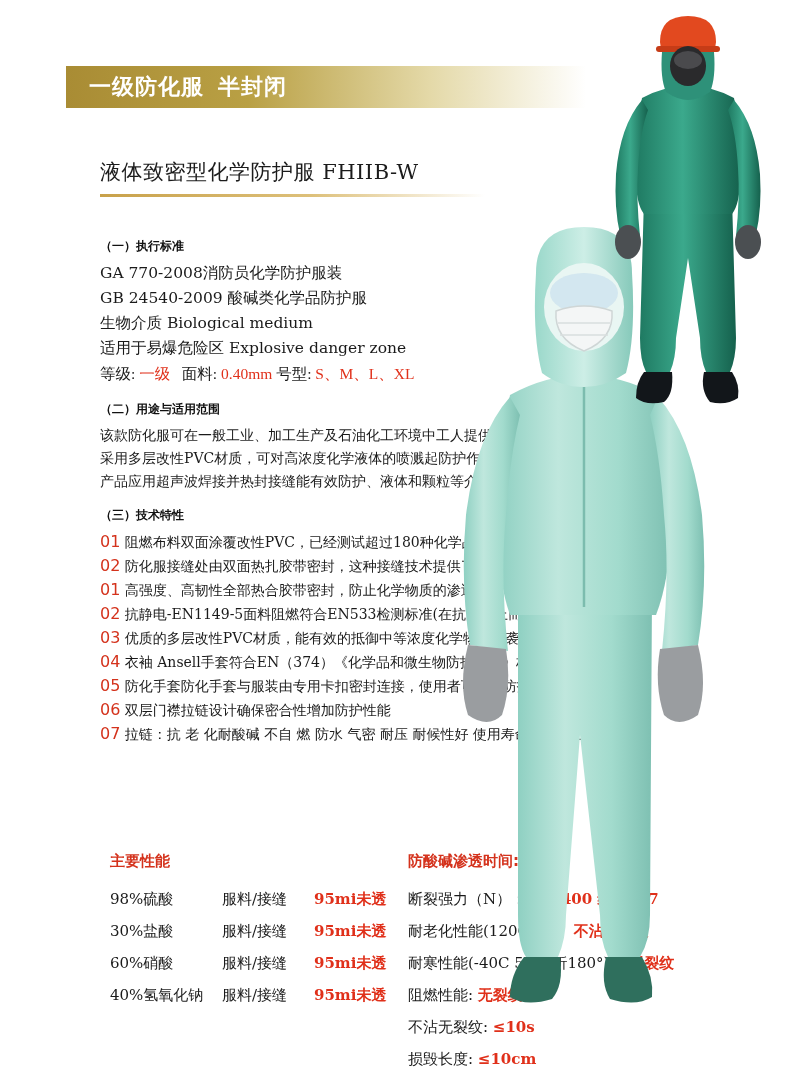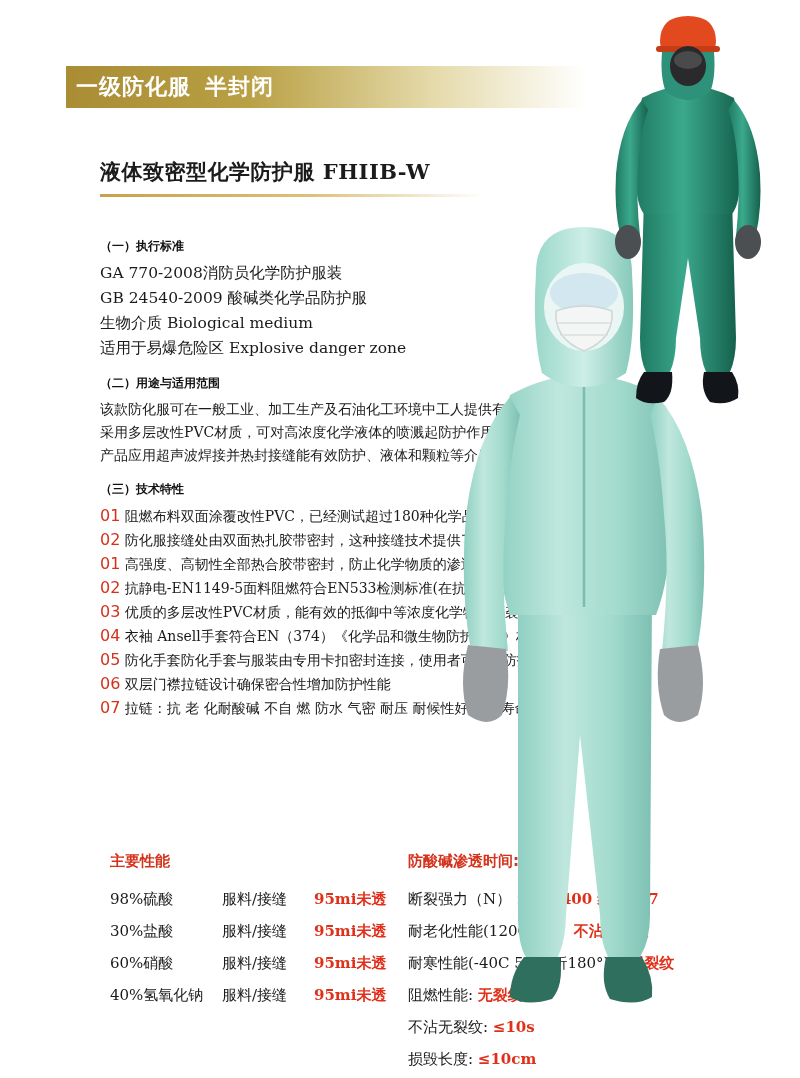--- a/index.html
+++ b/index.html
@@ -24,41 +24,41 @@
   .banner {
     position: absolute;
     left: 66px;
     top: 66px;
     width: 520px;
     height: 42px;
     background: linear-gradient(to right, #a98c34 0%, #b9a044 35%, #e4d9a8 70%, #ffffff 100%);
   }
   .banner-text {
     position: absolute;
-    left: 76px;
+    left: 89px;
     top: 72px;
     font-size: 22px;
     font-weight: bold;
     color: #ffffff;
     letter-spacing: 1px;
     font-family: "DejaVu Sans", sans-serif;
     white-space: nowrap;
   }
   .banner-text .sep { display:inline-block; width: 14px; }
 
   
   .title-wrap {
     position: absolute;
     left: 100px;
     top: 158px;
     width: 400px;
   }
   .title-text {
     font-size: 21px;
-    font-weight: bold;
+    font-weight: normal;
     color: #1b1b1b;
     font-family: "DejaVu Serif", serif;
     letter-spacing: 0.5px;
     white-space: nowrap;
   }
   .title-rule {
     margin-top: 8px;
     width: 385px;
     height: 3px;
     background: linear-gradient(to right, #c8a14a 0%, #ddc07a 55%, #ffffff 100%);
@@ -162,20 +162,29 @@
     <div class="title-rule"></div>
   </div>
 
   <div class="content">
 
     <div class="sec-head first">（一）执行标准</div>
     <div class="line">GA 770-2008消防员化学防护服装</div>
     <div class="line">GB 24540-2009 酸碱类化学品防护服</div>
     <div class="line">生物介质 Biological medium</div>
     <div class="line">适用于易爆危险区 Explosive danger zone</div>
+    <div class="grade-line">
+      <span>等级:</span>
+      <span class="red">一级</span>
+      &nbsp;
+      <span>面料:</span>
+      <span class="red">0.40mm</span>
+      <span>号型:</span>
+      <span class="red">S、M、L、XL</span>
+    </div>
 
     <div class="sec-head">（二）用途与适用范围</div>
     <div class="line sm">该款防化服可在一般工业、加工生产及石油化工环境中工人提供有效的日常防护。</div>
     <div class="line sm">采用多层改性PVC材质，可对高浓度化学液体的喷溅起防护作用</div>
     <div class="line sm">产品应用超声波焊接并热封接缝能有效防护、液体和颗粒等介质</div>
 
     <div class="sec-head">（三）技术特性</div>
     <div class="line sm">
       <span class="num">01</span>
       <span>阻燃布料双面涂覆改性PVC，已经测试超过180种化学品，包括生化介质。</span>

